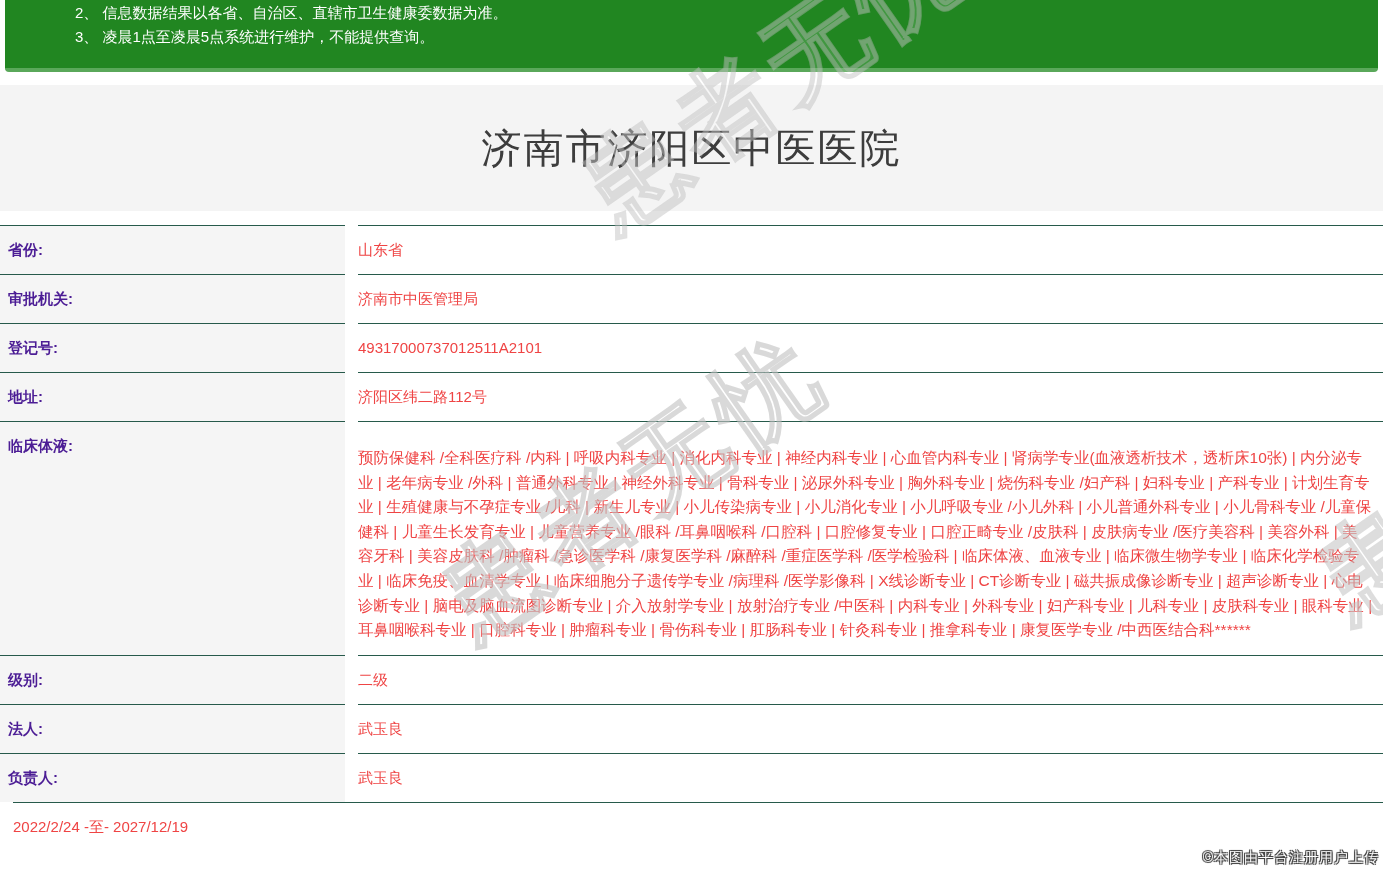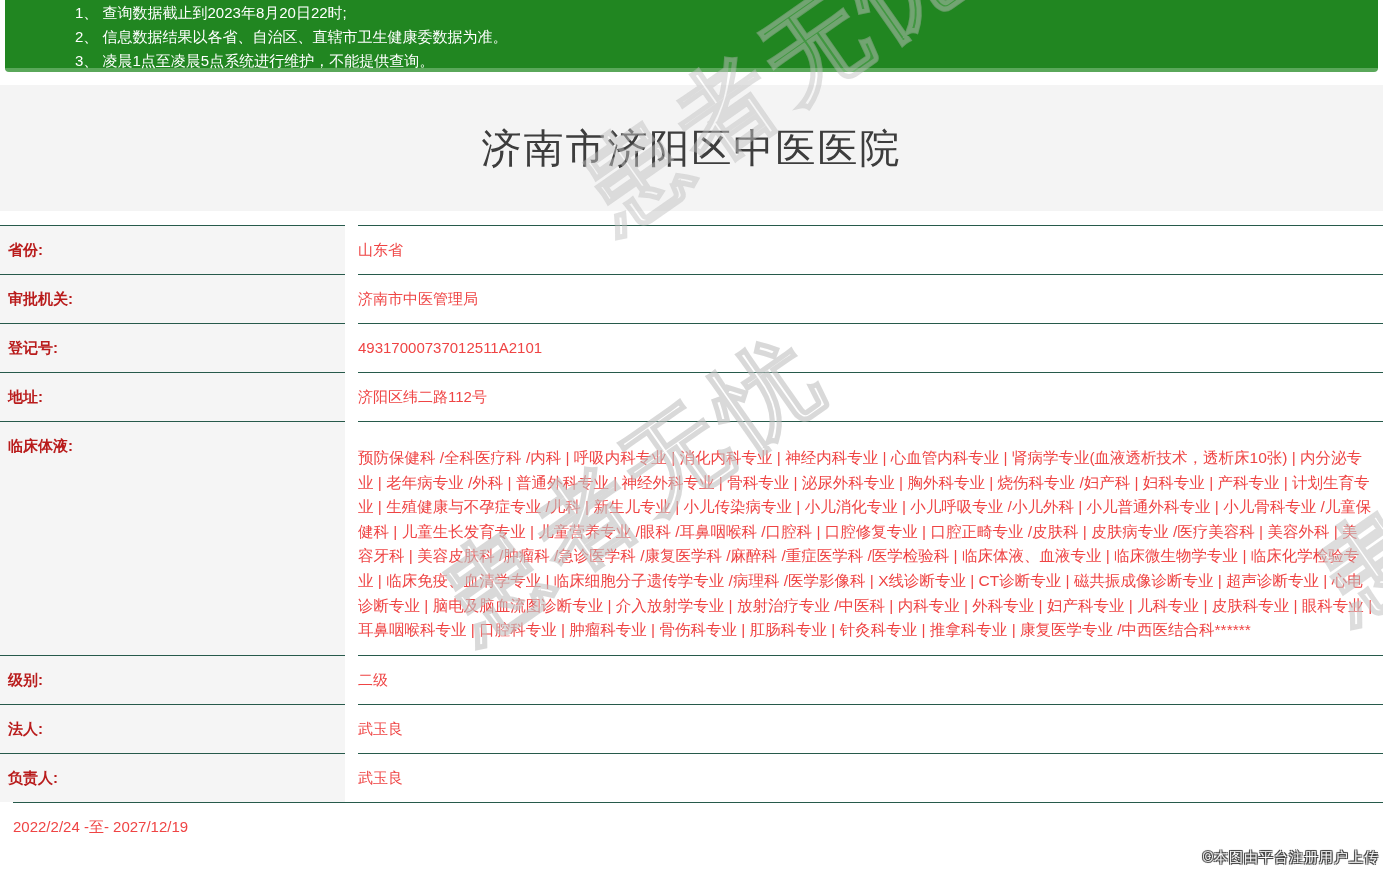--- a/index.html
+++ b/index.html
@@ -37,21 +37,21 @@
   }
   .info-row{
     display:flex;align-items:stretch;
   }
   .cell-label{
     width:345px;flex:0 0 345px;
     background:#f5f5f5;
     border-top:1.5px solid #275a4b;
     box-sizing:border-box;
     padding:13px 6px 13px 8px;
-    font-size:15px;font-weight:bold;color:#b91c1c;
+    font-size:15px;font-weight:bold;color:#4c1d95;
     line-height:22px;
   }
   .cell-gap{
     width:13px;flex:0 0 13px;background:#ffffff;
   }
   .cell-value{
     flex:1 1 auto;
     border-top:1.5px solid #275a4b;
     box-sizing:border-box;
     padding:13px 10px 13px 0;
@@ -75,21 +75,20 @@
   .credit-watermark{
     position:absolute;right:4px;bottom:3px;z-index:60;
     font-size:14px;font-weight:normal;color:#ffffff;letter-spacing:1px;
     text-shadow:-1px -1px 0 #444,1px -1px 0 #444,-1px 1px 0 #444,1px 1px 0 #444,0 0 2px #000;
   }
 </style>
 </head>
 <body>
 
 <div class="notice-banner">
-  <div class="notice-line">1、 查询数据截止到2023年8月20日22时;</div>
   <div class="notice-line">2、 信息数据结果以各省、自治区、直辖市卫生健康委数据为准。</div>
   <div class="notice-line">3、 凌晨1点至凌晨5点系统进行维护，不能提供查询。</div>
 </div>
 
 <div class="title-block">
   <div class="hospital-title">济南市济阳区中医医院</div>
 </div>
 
 <div class="info-table">
 

